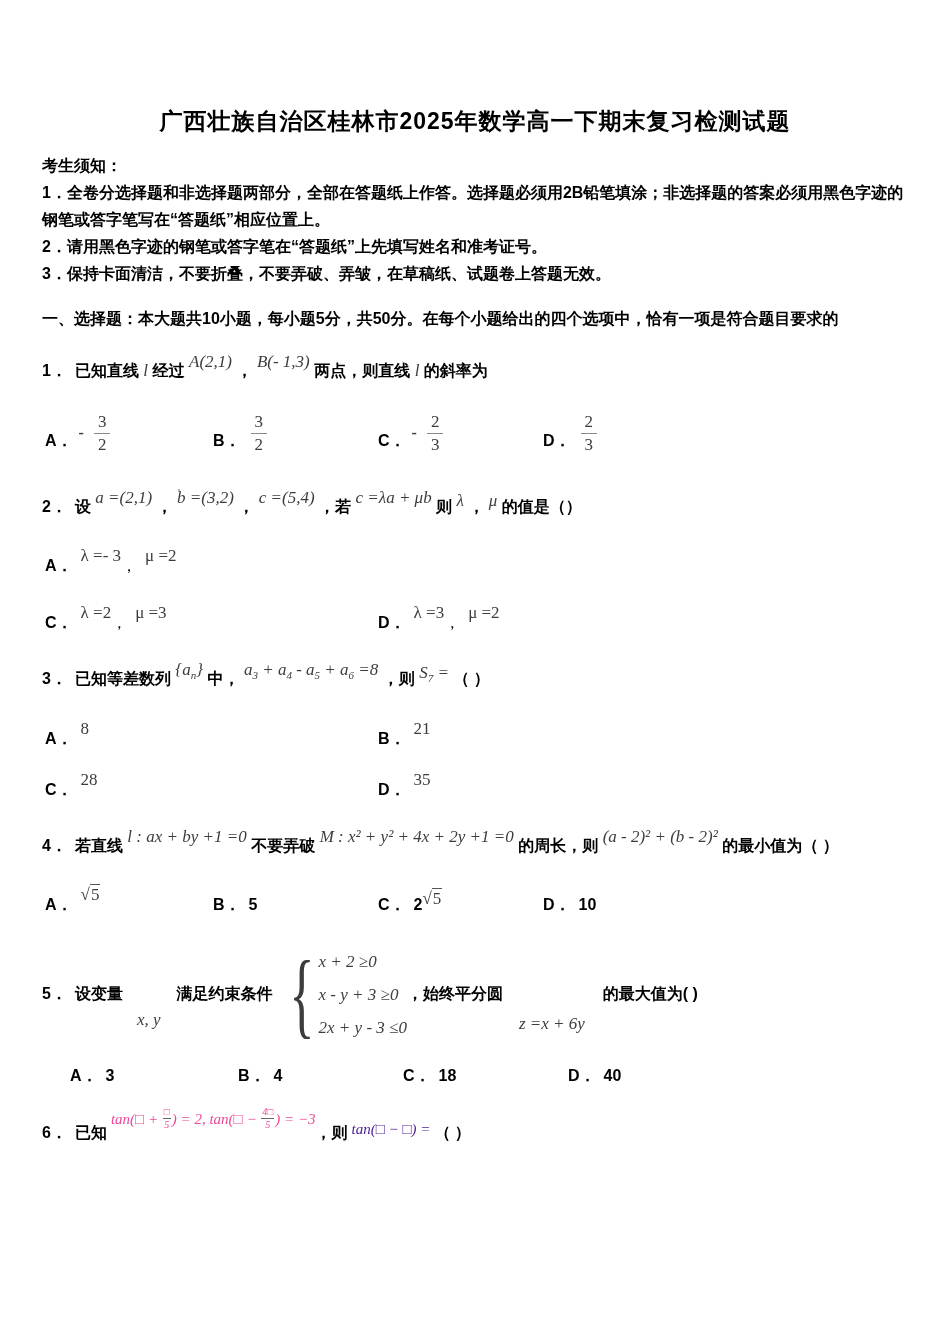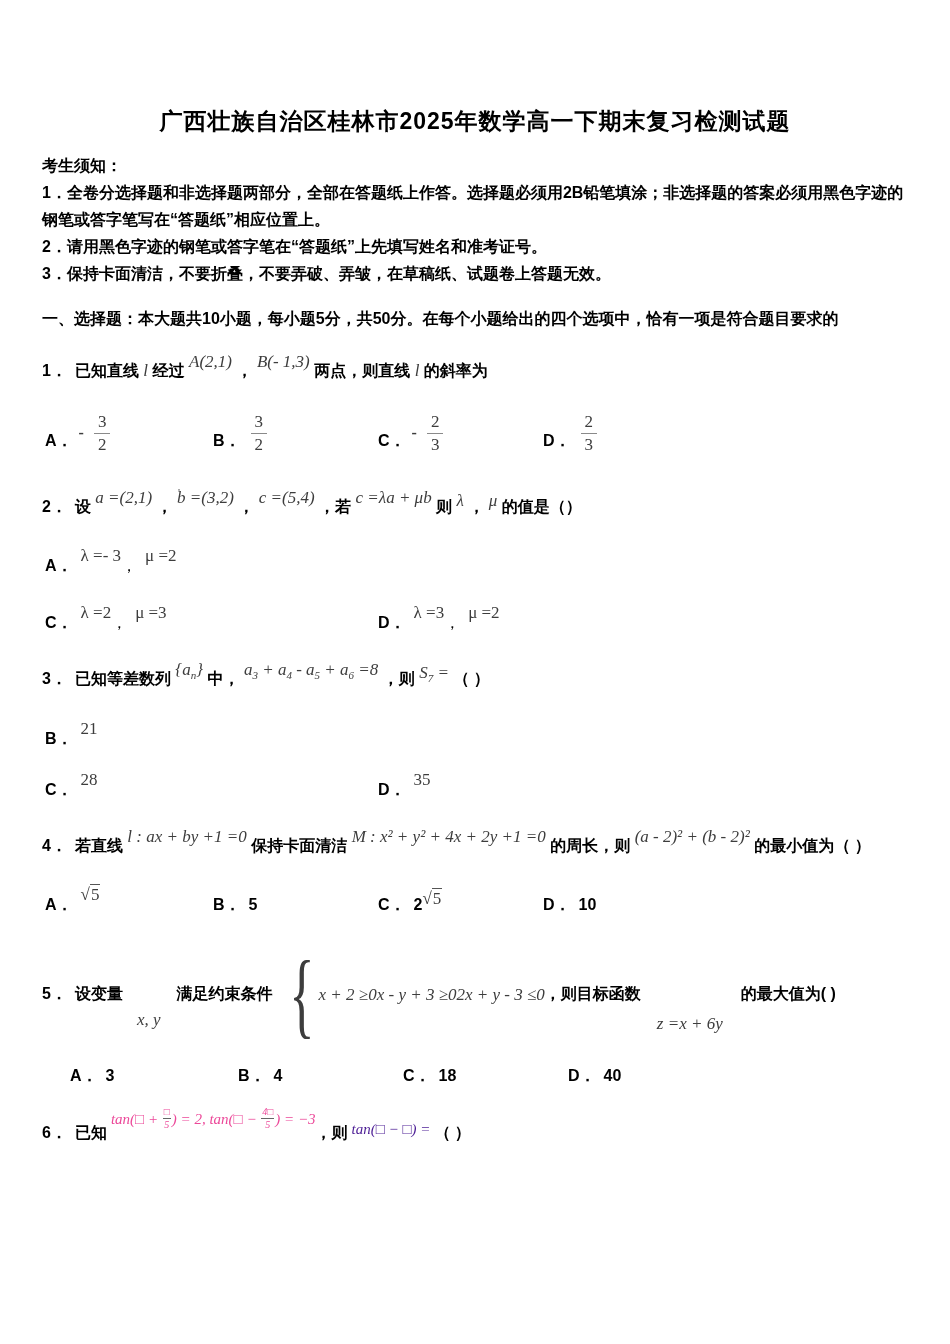--- a/index.html
+++ b/index.html
@@ -158,21 +158,21 @@
     font-style: normal;
     color: #3d3d3d;
     font-size: 96px;
     line-height: 96px;
     transform: scaleX(0.55);
     transform-origin: center;
     margin-right: -6px;
   }
   .sys-lines {
     display: flex;
-    flex-direction: row;
+    flex-direction: column;
     font-family: "Liberation Serif", serif;
     font-style: italic;
     font-weight: normal;
     color: #3d3d3d;
     font-size: 17px;
     line-height: 33px;
   }
   .q5-vars { margin: 0 16px 0 14px; }
   .q5-obj  { margin: 0 18px 0 16px; top: 30px; }
 
@@ -293,36 +293,39 @@
       <span class="math raised"><span>{</span><span>a</span><span class="msub">n</span><span>}</span></span>
       <span>中，</span>
       <span class="math raised"><span>a</span><span class="msub">3</span><span> + </span><span>a</span><span class="msub">4</span><span> - </span><span>a</span><span class="msub">5</span><span> + </span><span>a</span><span class="msub">6</span><span> =8</span></span>
       <span>，则</span>
       <span class="math raised-sm"><span>S</span><span class="msub">7</span><span> =</span></span>
       <span>（ ）</span>
     </div>
 
     <div class="opts2 q3-opts-row1">
       <div class="opt">
+        <span class="olabel">A．</span><span class="val-raised">8</span>
+      </div>
+      <div class="opt">
         <span class="olabel">B．</span><span class="val-raised">21</span>
       </div>
     </div>
     <div class="opts2 q3-opts-row2">
       <div class="opt">
         <span class="olabel">C．</span><span class="val-raised">28</span>
       </div>
       <div class="opt">
         <span class="olabel">D．</span><span class="val-raised">35</span>
       </div>
     </div>
 
     <div class="cn stem q4-stem">
       <span class="qnum">4．</span><span>若直线</span>
       <span class="math raised">l : ax + by +1 =0</span>
-      <span>保持卡面清洁</span>
+      <span>不要弄破</span>
       <span class="math raised">M : x² + y² + 4x + 2y +1 =0</span>
       <span>的周长，则</span>
       <span class="math raised">(a - 2)² + (b - 2)²</span>
       <span>的最小值为（  ）</span>
     </div>
 
     <div class="opts4 q4-opts">
       <div class="opt">
         <span class="olabel">A．</span><span class="val-raised"><span class="sqrt">√</span><span class="sqrt"><span class="rad">5</span></span></span>
       </div>
@@ -343,21 +346,21 @@
       <span class="math drop q5-vars">x, y</span>
       <span>满足约束条件</span>
       <span class="sys">
         <span class="sys-brace">{</span>
         <span class="sys-lines">
           <span>x + 2 ≥0</span>
           <span>x -  y + 3 ≥0</span>
           <span>2x + y - 3 ≤0</span>
         </span>
       </span>
-      <span>，则目标函数</span>
+      <span>，始终平分圆</span>
       <span class="math drop q5-obj">z =x + 6y</span>
       <span>的最大值为(  )</span>
     </div>
 
     <div class="opts4 q5-opts">
       <div class="opt">
         <span class="olabel">A．</span><span class="olabel val-bold">3</span>
       </div>
       <div class="opt">
         <span class="olabel">B．</span><span class="olabel val-bold">4</span>

